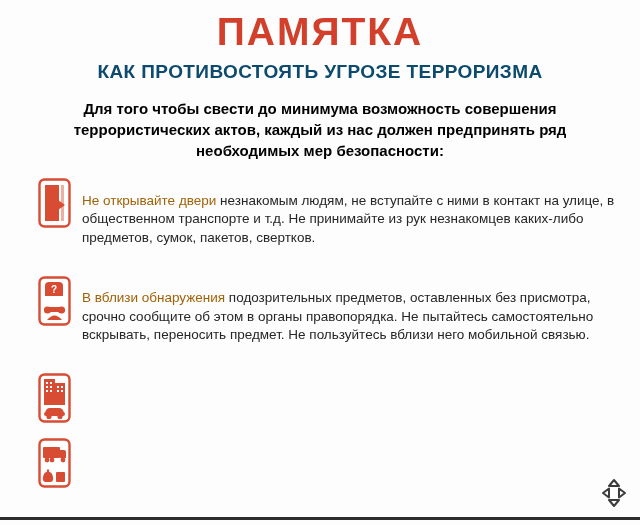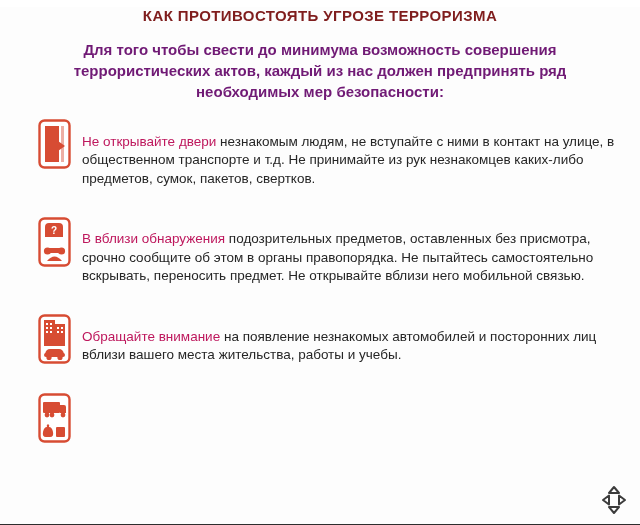--- a/index.html
+++ b/index.html
@@ -15,29 +15,29 @@
   .title{
     margin:0;padding-top:10px;
     text-align:center;
     color:#d23f2b;
     font-size:39px;font-weight:bold;
     letter-spacing:2px;
   }
   .subtitle{
     margin:7px 0 0 0;
     text-align:center;
-    color:#7f1d1d;
-    font-size:15px;font-weight:bold;
+    color:#0c4a6e;
+    font-size:19px;font-weight:bold;
     letter-spacing:0.4px;
   }
   .intro{
     width:530px;
     margin:15px auto 0 auto;
     text-align:center;
-    color:#701a75;
+    color:#000000;
     font-size:15px;line-height:21px;font-weight:bold;
   }
   .items{
     list-style:none;
     margin:17px 0 0 0;
     padding:0 14px 0 38px;
   }
   .item{
     display:flex;
     align-items:flex-start;
@@ -47,39 +47,40 @@
     flex:none;
     width:33px;height:50px;
     margin-right:11px;
   }
   .icon-box svg{display:block;}
   .item-text{
     color:#262626;
     font-size:13.5px;line-height:18.5px;
     width:548px;
   }
-  .lead{color:#be185d;}
+  .lead{color:#a16207;}
   .move-ctl{
     position:absolute;
     right:12px;bottom:16px;
     width:28px;height:32px;
     cursor:move;
   }
   .bottom-bar{
     position:absolute;
     left:0;right:0;bottom:5px;
     height:3px;
     background:#2d2d2d;
   }
 </style>
 </head>
 <body>
 
 <div class="poster">
 
+  <h1 class="title">ПАМЯТКА</h1>
   <h2 class="subtitle">КАК ПРОТИВОСТОЯТЬ УГРОЗЕ ТЕРРОРИЗМА</h2>
   <p class="intro">Для того чтобы свести до минимума возможность совершения террористических актов, каждый из нас должен предпринять ряд необходимых мер безопасности:</p>
 
   <ul class="items">
 
     <li class="item">
       <span class="icon-box">
         <svg width="33" height="50" viewBox="0 0 33 50">
           <rect x="1.5" y="1.5" width="30" height="47" rx="5" fill="#fff" stroke="#d74c33" stroke-width="2.4"></rect>
           <rect x="7" y="7" width="14" height="36" fill="#d74c33"></rect>
@@ -95,21 +96,21 @@
         <svg width="33" height="50" viewBox="0 0 33 50">
           <rect x="1.5" y="1.5" width="30" height="47" rx="5" fill="#fff" stroke="#d74c33" stroke-width="2.4"></rect>
           <path d="M7 10 q0 -4 4 -4 h10 q4 0 4 4 v10 h-18 z" fill="#d74c33"></path>
           <text x="13" y="17" font-family="Liberation Sans, sans-serif" font-size="10" font-weight="bold" fill="#ffffff">?</text>
           <rect x="7" y="31" width="19" height="5" rx="2.5" fill="#d74c33"></rect>
           <circle cx="9.5" cy="34" r="3.6" fill="#d74c33"></circle>
           <circle cx="23.5" cy="34" r="3.6" fill="#d74c33"></circle>
           <path d="M9 44 q7.5 -9 15 0 z" fill="#d74c33"></path>
         </svg>
       </span>
-      <p class="item-text"><span class="lead">В вблизи обнаружения</span><span> подозрительных предметов, оставленных без присмотра, срочно сообщите об этом в органы правопорядка. Не пытайтесь самостоятельно вскрывать, переносить предмет. Не открывайте вблизи него мобильной связью.</span></p>
+      <p class="item-text"><span class="lead">В вблизи обнаружения</span><span> подозрительных предметов, оставленных без присмотра, срочно сообщите об этом в органы правопорядка. Не пытайтесь самостоятельно вскрывать, переносить предмет. Не пользуйтесь вблизи него мобильной связью.</span></p>
     </li>
 
     <li class="item">
       <span class="icon-box">
         <svg width="33" height="50" viewBox="0 0 33 50">
           <rect x="1.5" y="1.5" width="30" height="47" rx="5" fill="#fff" stroke="#d74c33" stroke-width="2.4"></rect>
           <rect x="6" y="6" width="11" height="26" fill="#d74c33"></rect>
           <rect x="17" y="10" width="10" height="22" fill="#d74c33"></rect>
           <g fill="#ffffff">
             <rect x="8" y="9" width="2" height="2"></rect>
@@ -122,21 +123,20 @@
               <rect x="23" y="13" width="2" height="2"></rect>
             <rect x="19" y="17" width="2" height="2"></rect>
               <rect x="23" y="17" width="2" height="2"></rect>
           </g>
           <path d="M7 40 q1 -5 5 -5 h9 q4 0 5 5 z" fill="#d74c33"></path>
           <rect x="6" y="39" width="21" height="4" rx="2" fill="#d74c33"></rect>
           <circle cx="11" cy="43.5" r="2.6" fill="#d74c33"></circle>
           <circle cx="22" cy="43.5" r="2.6" fill="#d74c33"></circle>
         </svg>
       </span>
-      <p class="item-text"><span class="lead">Обращайте внимание</span><span> на появление незнакомых автомобилей и посторонних лиц вблизи вашего места жительства, работы и учебы.</span></p>
     </li>
 
     <li class="item">
       <span class="icon-box">
         <svg width="33" height="50" viewBox="0 0 33 50">
           <rect x="1.5" y="1.5" width="30" height="47" rx="5" fill="#fff" stroke="#d74c33" stroke-width="2.4"></rect>
           <rect x="5" y="9" width="17" height="11" rx="1" fill="#d74c33"></rect>
           <path d="M22 12 h4 q2 0 2 2 v6 h-6 z" fill="#d74c33"></path>
           <circle cx="9" cy="22" r="2.4" fill="#d74c33"></circle>
           <circle cx="14" cy="22" r="2.4" fill="#d74c33"></circle>

